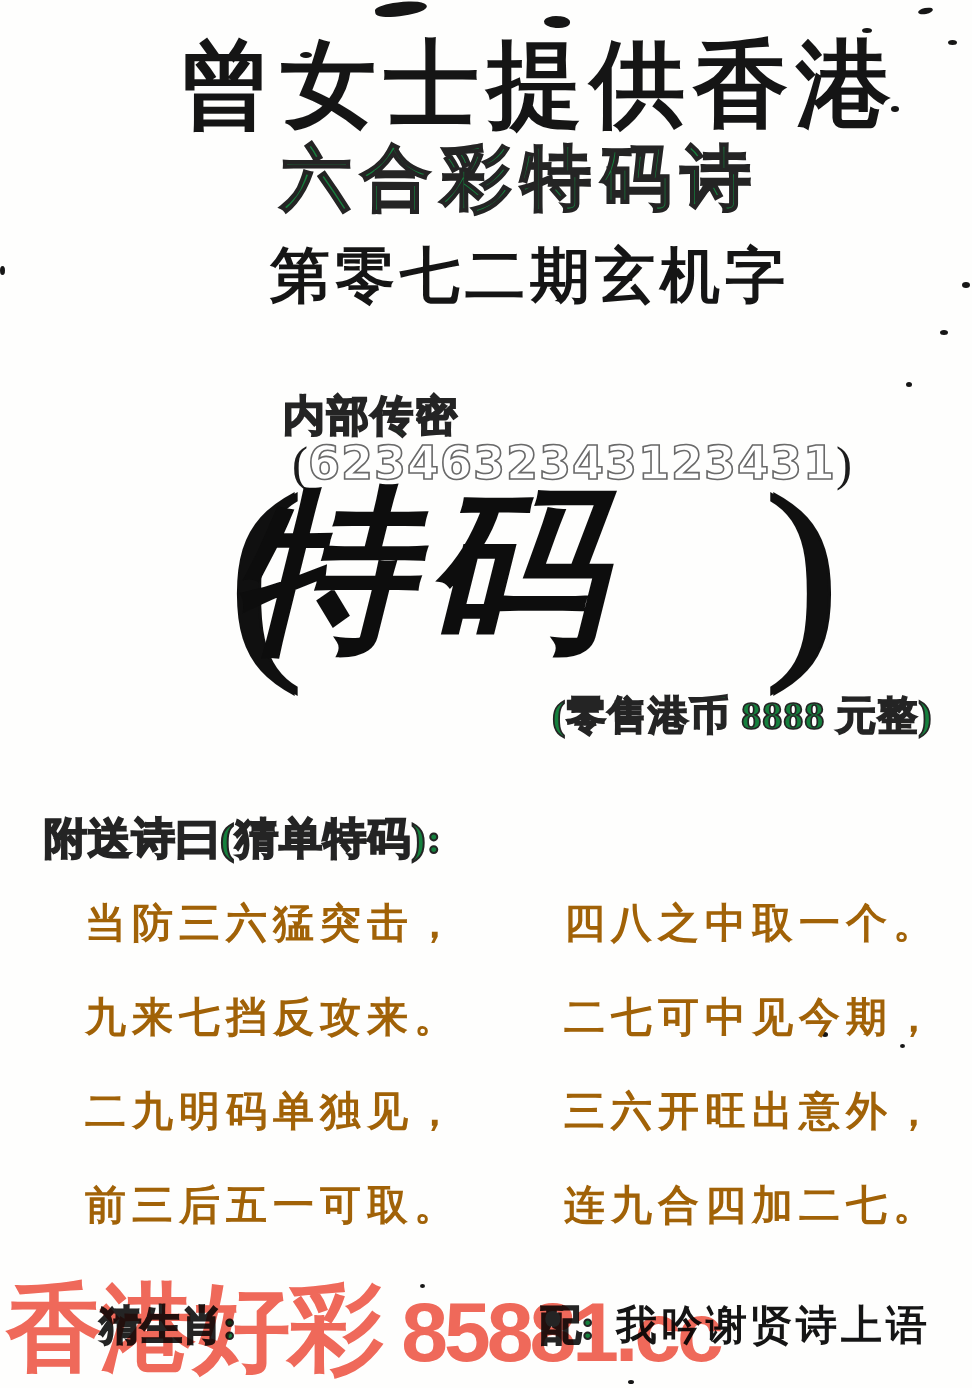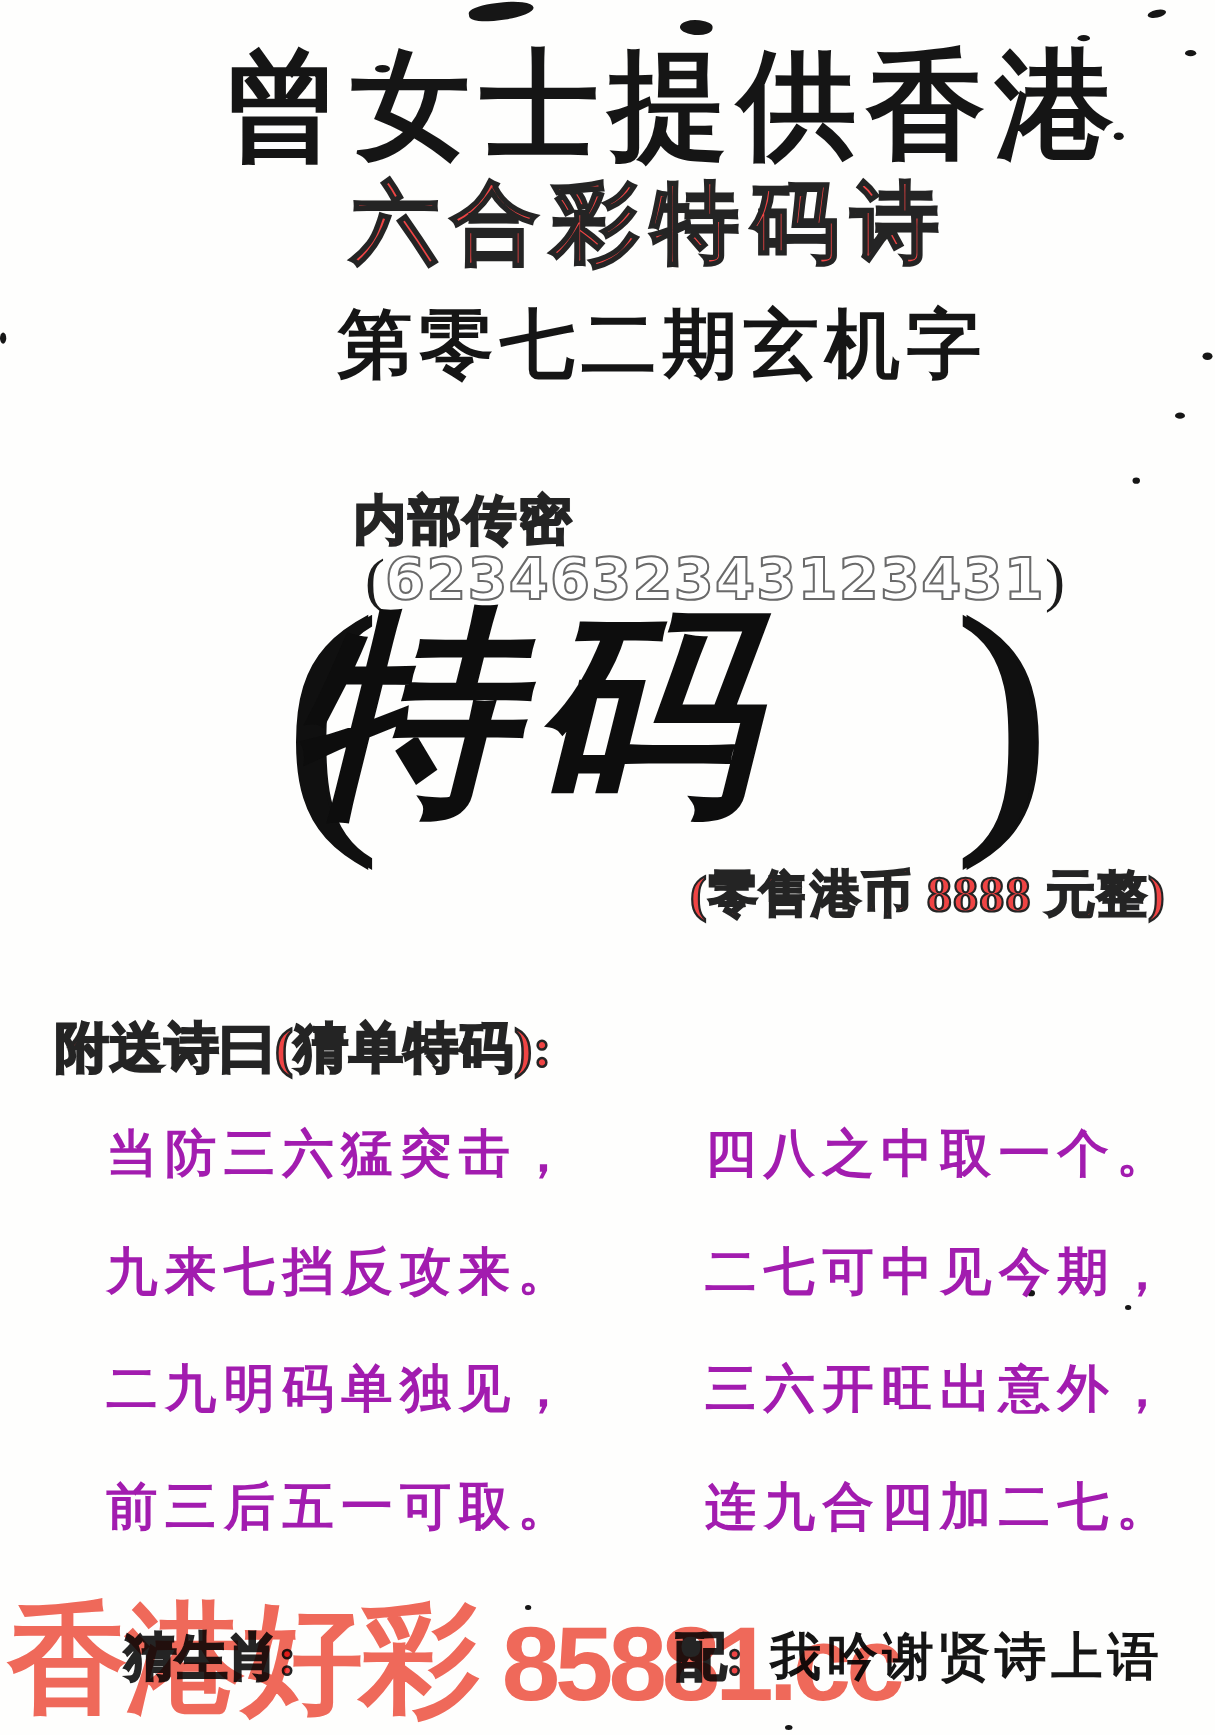--- a/index.html
+++ b/index.html
@@ -14,21 +14,21 @@
     text-align:center;
   }
   .abs{position:absolute;white-space:nowrap;}
 
   
   .solid{font-weight:700;color:#151515;}
 
   
   .hollow{
     font-weight:700;
-    color:#ef4444;
+    color:#15803d;
     -webkit-text-stroke:2px #242424;
     text-shadow:0 0 1px #3a3a3a;
   }
 
   
   .bubble{
     font-family:"DejaVu Sans", sans-serif;
     font-weight:700;
     color:#ffffff;
     -webkit-text-stroke:1.6px #6a6a6a;
@@ -63,21 +63,21 @@
   }
 
   .price{top:688px;left:552px;font-size:40px;letter-spacing:1px;-webkit-text-stroke:1.7px #242424;}
 
   .poem-intro{top:810px;left:44px;font-size:43px;letter-spacing:1px;}
 
   .poem-col{position:absolute;top:896px;font-size:41px;}
   .poem-col.left{left:85px;}
   .poem-col.right{left:564px;}
   .poem-line{
-    letter-spacing:6px;font-weight:700;color:#a21caf;
+    letter-spacing:6px;font-weight:700;color:#a16207;
     height:50px;margin-bottom:44px;white-space:nowrap;
   }
 
   .bottomline{top:1298px;left:0;width:824px;height:62px;font-size:41px;}
   .bottomline span{position:absolute;top:0;}
   .bl-guess{left:100px;}
   .bl-colors{left:246px;letter-spacing:0px;}
   .bl-pei{left:540px;}
   .bl-phrase{left:616px;letter-spacing:4px;}
 

